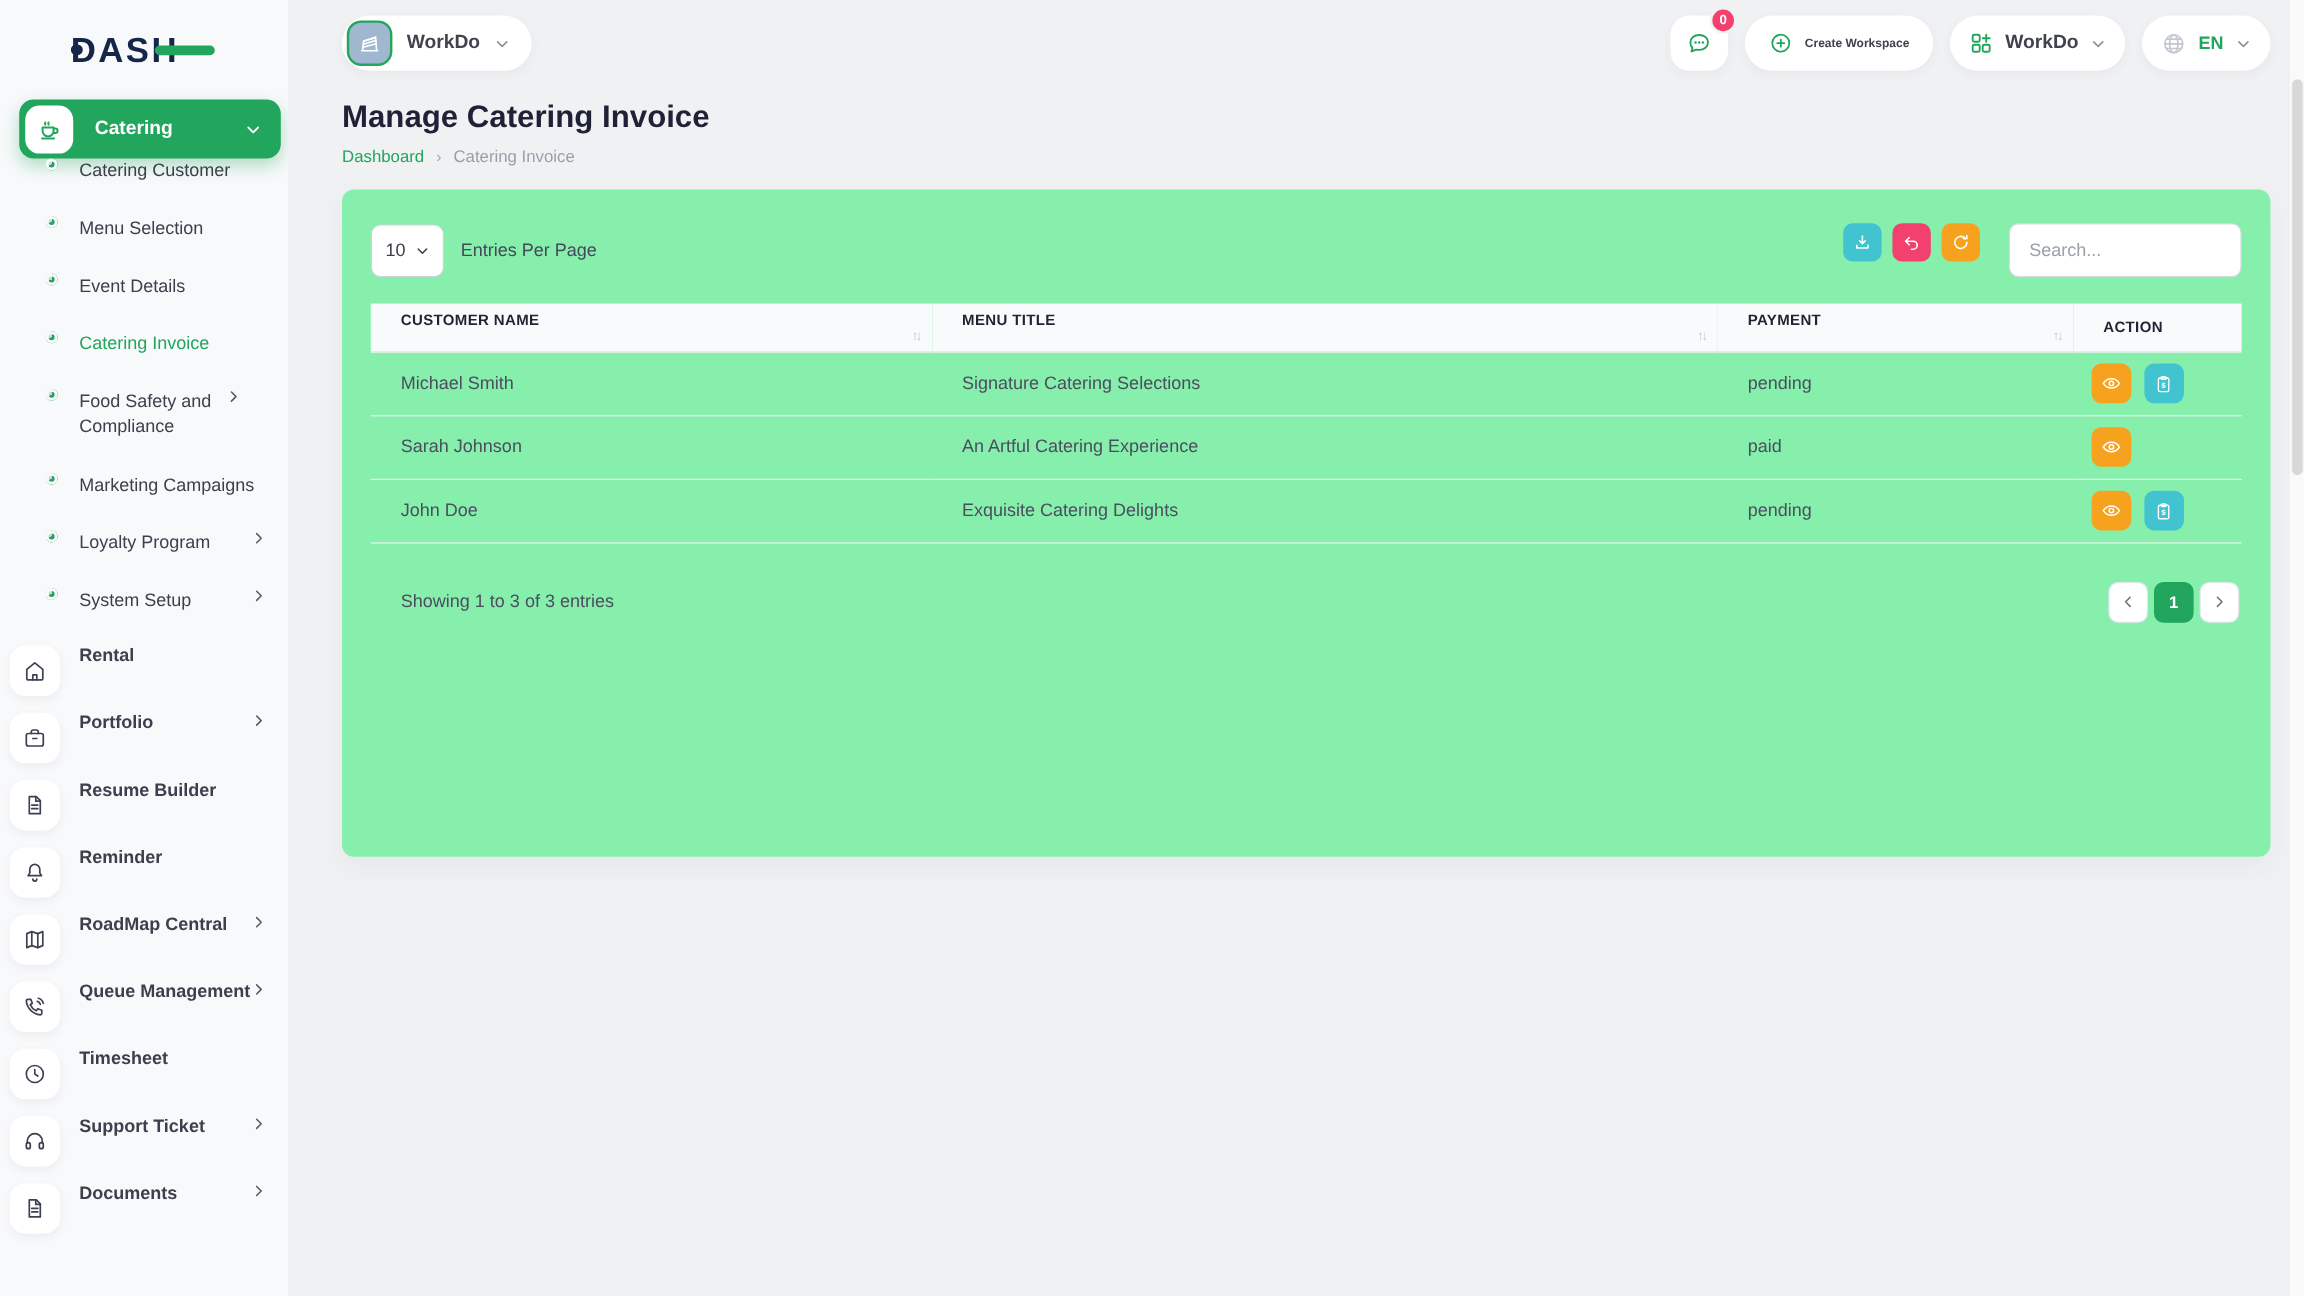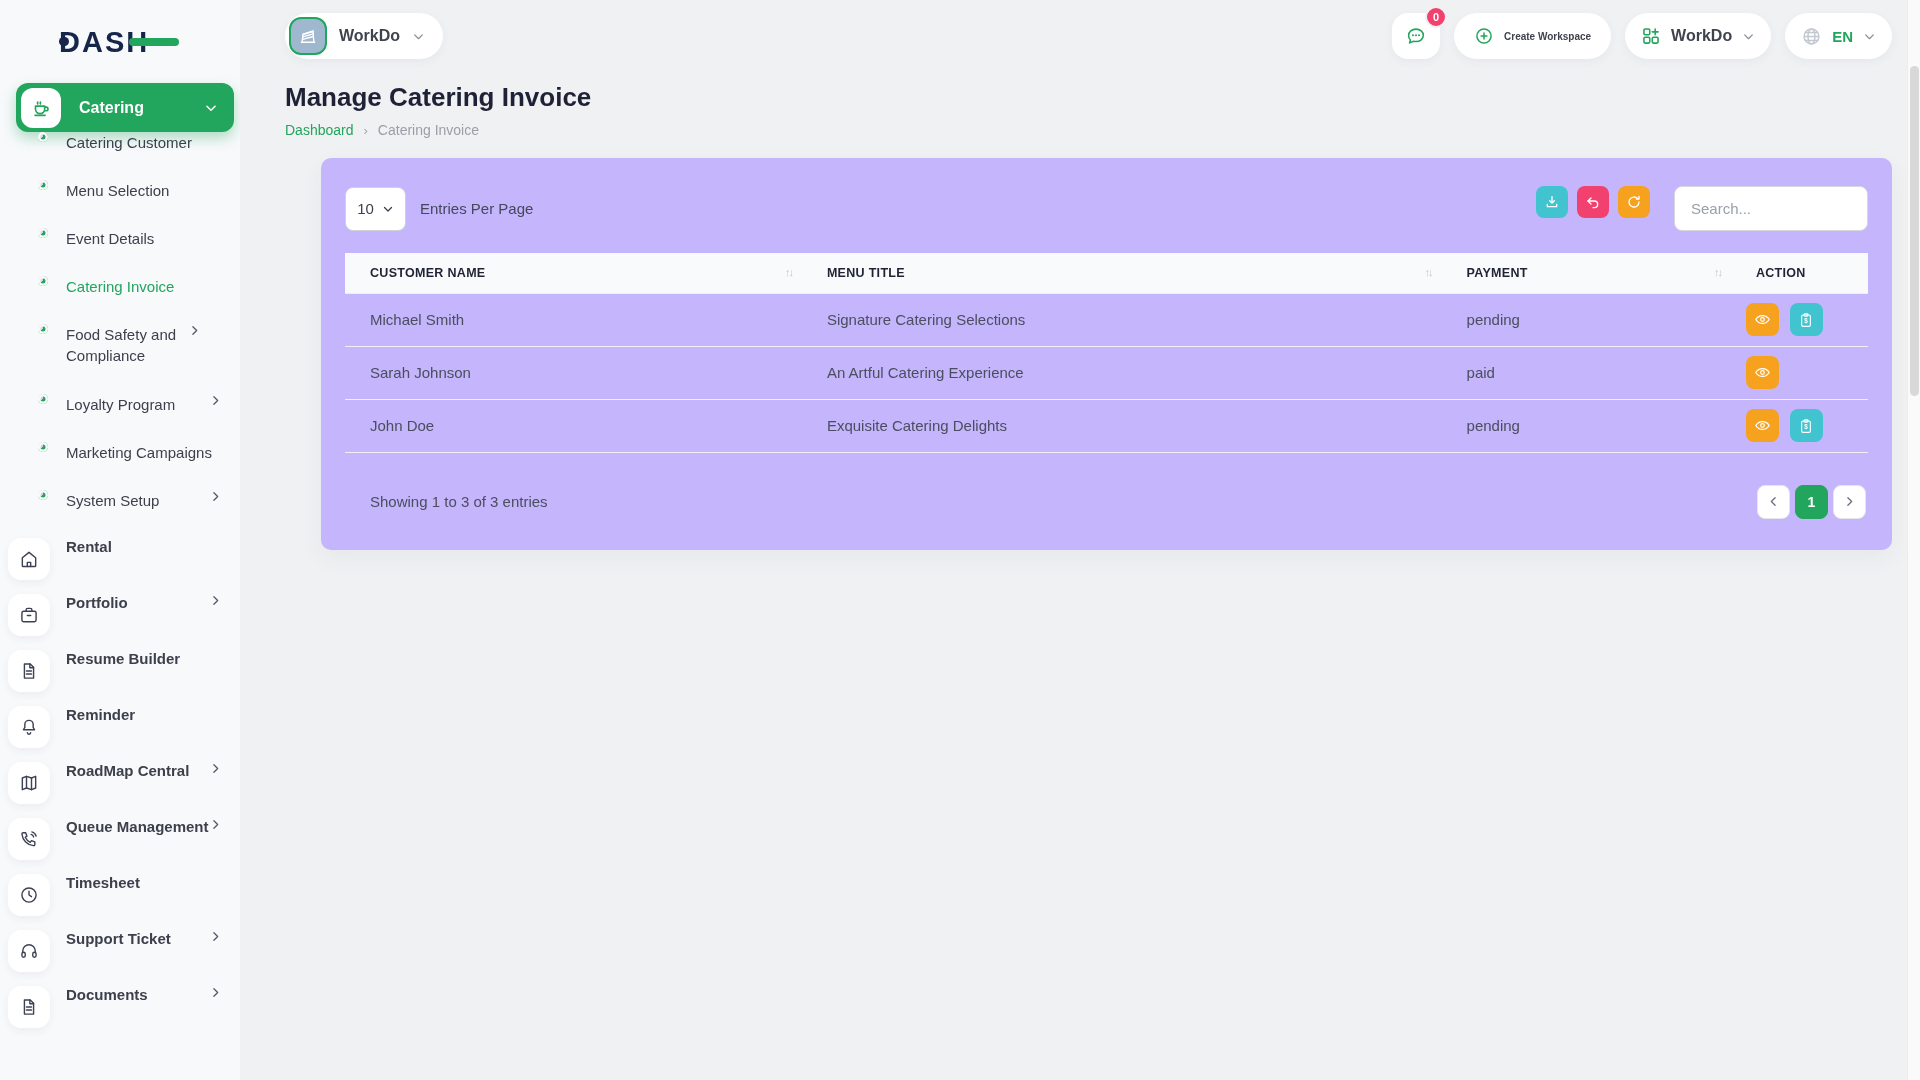--- a/index.html
+++ b/index.html
@@ -47,40 +47,40 @@
   .cw-pill { padding:0 20px; gap:10px; font-size:10px; font-weight:600; color:#40424e; }
   .wd-pill { padding:0 16px; gap:10px; font-size:16px; font-weight:600; color:#40424e; }
   .lang-pill { padding:0 16px; gap:10px; font-size:15px; font-weight:700; color:#22a55c; }
 
   .page-title { margin-top:10px; font-size:26px; font-weight:700; color:#1f2236; }
   .breadcrumb { margin-top:9px; display:flex; align-items:center; gap:10px; font-size:14px; }
   .breadcrumb .bc-link { color:#22a55c; cursor:pointer; }
   .breadcrumb .bc-sep { color:#a3a7b1; font-size:13px; }
   .breadcrumb .bc-cur { color:#9a9ea9; }
 
-  .card { margin-top:20px; background:#c4b5fd; border-radius:10px; box-shadow:0 8px 24px rgba(40,50,70,.05);
-    padding:28px 24px 32px; height:392px;margin-left:36px; }
+  .card { margin-top:20px; background:#86efac; border-radius:10px; box-shadow:0 8px 24px rgba(40,50,70,.05);
+    padding:28px 24px 32px; height:556px; }
   .controls { display:flex; align-items:center; }
   .select-box { width:61px; height:44px; border:1px solid #ced3da; border-radius:8px; background:#fff;
     display:flex; align-items:center; justify-content:center; gap:8px; font-size:15px; color:#3c3f4c; cursor:pointer; }
   .entries-lbl { margin-left:14px; font-size:15px; font-weight:500; color:#44485a; }
   .ctl-right { margin-left:auto; display:flex; gap:9px; }
   .sq-btn { width:32px; height:32px; border:none; border-radius:8px; color:#fff; display:flex;
     align-items:center; justify-content:center; cursor:pointer; }
   .sq-btn.teal { background:#41c4d0; }
   .sq-btn.pink { background:#f2416e; }
   .sq-btn.orange { background:#f6a21e; }
   .search-input { margin-left:15px; width:194px; height:45px; border:1px solid #d5d9df; border-radius:8px;
     padding:0 16px; font-size:15px; color:#3c3f4c; font-family:inherit; outline:none; }
   .search-input::placeholder { color:#9aa0ab; }
 
   table { width:100%; border-collapse:collapse; margin-top:22px; table-layout:fixed; }
   thead th { background:#f9fafb; height:40px; text-align:left; font-size:12.5px; font-weight:700;
     color:#1f2333; letter-spacing:.3px; padding:0 10px 0 25px; border-bottom:1px solid #eceef1; }
-  thead th .th-inner { display:flex; align-items:flex-start; }
+  thead th .th-inner { display:flex; align-items:flex-start;flex-direction:column; }
   .sort-ico { margin-left:auto; font-size:11px; color:#c3c7cd; letter-spacing:-2px; font-weight:400; }
   col.c1{width:30%} col.c2{width:42%} col.c3{width:19%} col.c4{width:9%}
   tbody td { height:53px; font-size:15px; color:#4b4e5e; padding:0 10px 0 25px; border-bottom:1px solid #eef0f2; }
   td.actions { padding-left:15px; }
   .act-wrap { display:flex; gap:11px; }
   .act-btn { width:33px; height:33px; border:none; border-radius:8px; color:#fff;
     display:flex; align-items:center; justify-content:center; cursor:pointer; }
   .act-btn.orange { background:#f6a21e; }
   .act-btn.teal { background:#41c4d0; }
 
@@ -149,30 +149,30 @@
         <span class="bullet"></span>
         <span class="slbl" style="max-width:122px">Food Safety and Compliance</span>
         <span class="chev-r">
           <svg width="13" height="13" viewBox="0 0 24 24" fill="none" stroke="currentColor" stroke-width="2.4" stroke-linecap="round" stroke-linejoin="round">
               <polyline points="9,5 16,12 9,19"></polyline>
             </svg>
         </span>
       </div>
       <div class="sub-item">
         <span class="bullet"></span>
+        <span class="slbl">Marketing Campaigns</span>
+      </div>
+      <div class="sub-item">
+        <span class="bullet"></span>
         <span class="slbl">Loyalty Program</span>
         <span class="chev-r">
           <svg width="13" height="13" viewBox="0 0 24 24" fill="none" stroke="currentColor" stroke-width="2.4" stroke-linecap="round" stroke-linejoin="round">
               <polyline points="9,5 16,12 9,19"></polyline>
             </svg>
         </span>
-      </div>
-      <div class="sub-item">
-        <span class="bullet"></span>
-        <span class="slbl">Marketing Campaigns</span>
       </div>
       <div class="sub-item">
         <span class="bullet"></span>
         <span class="slbl">System Setup</span>
         <span class="chev-r">
           <svg width="13" height="13" viewBox="0 0 24 24" fill="none" stroke="currentColor" stroke-width="2.4" stroke-linecap="round" stroke-linejoin="round">
               <polyline points="9,5 16,12 9,19"></polyline>
             </svg>
         </span>
       </div>

